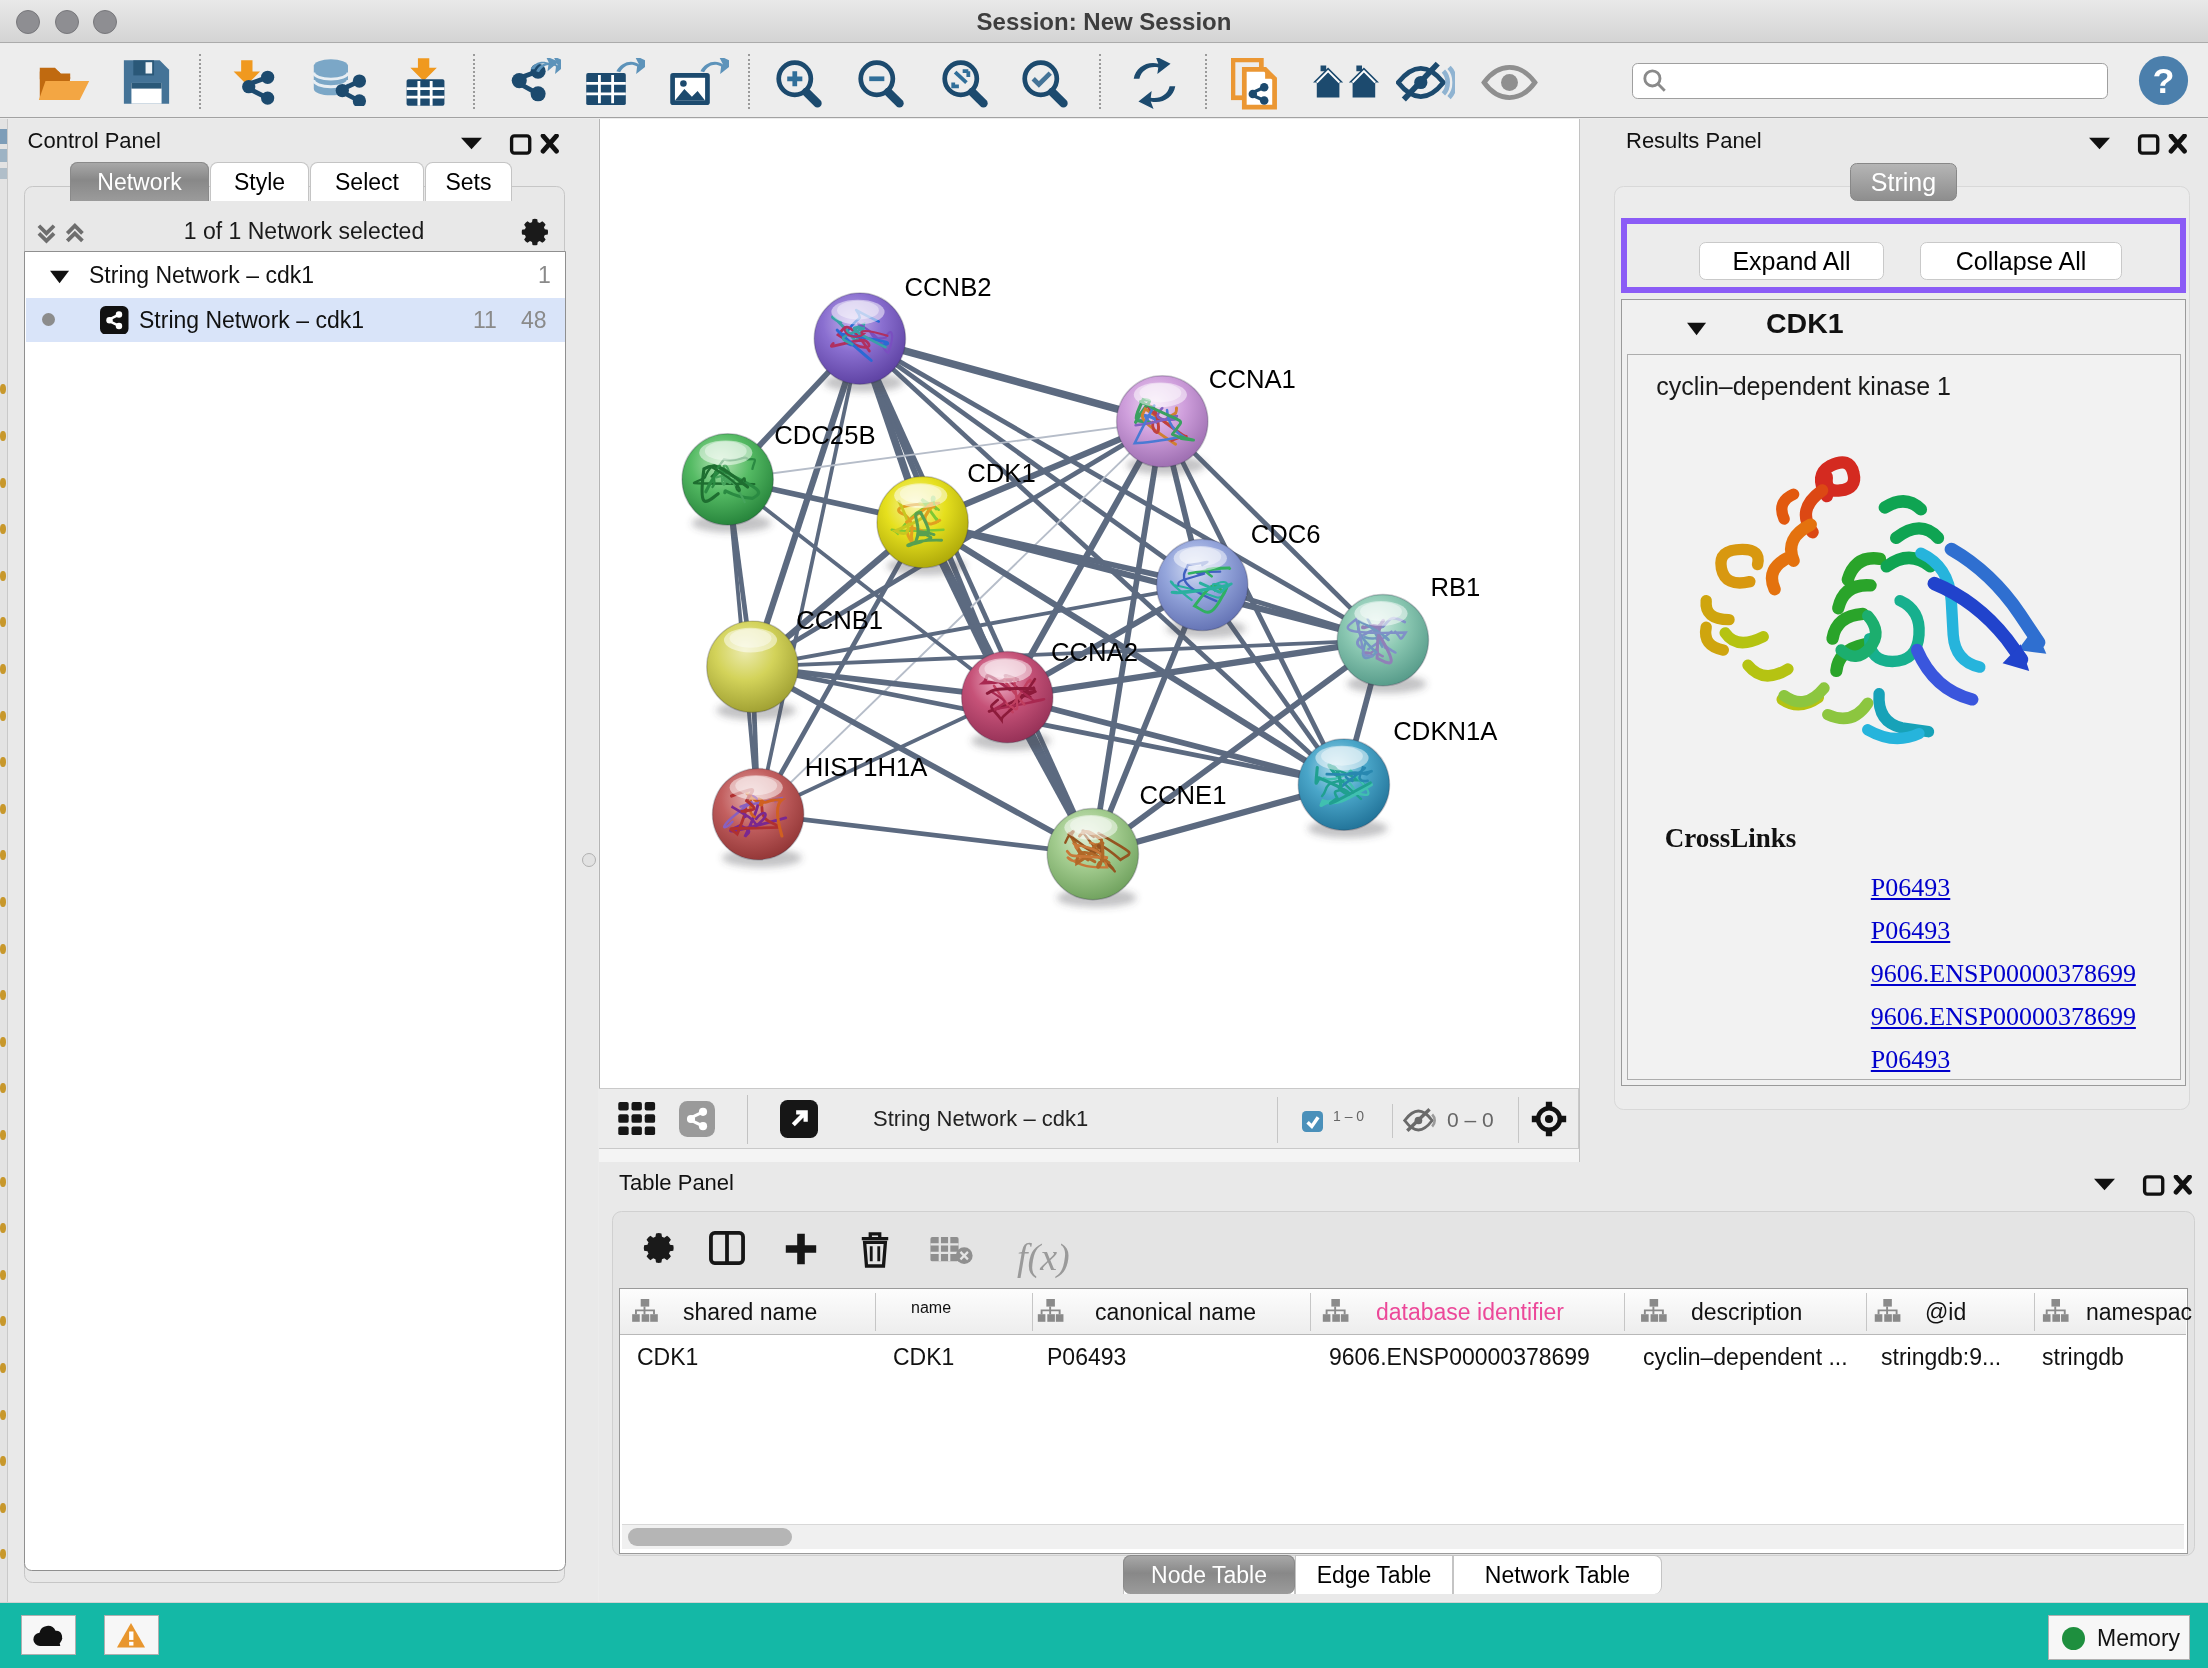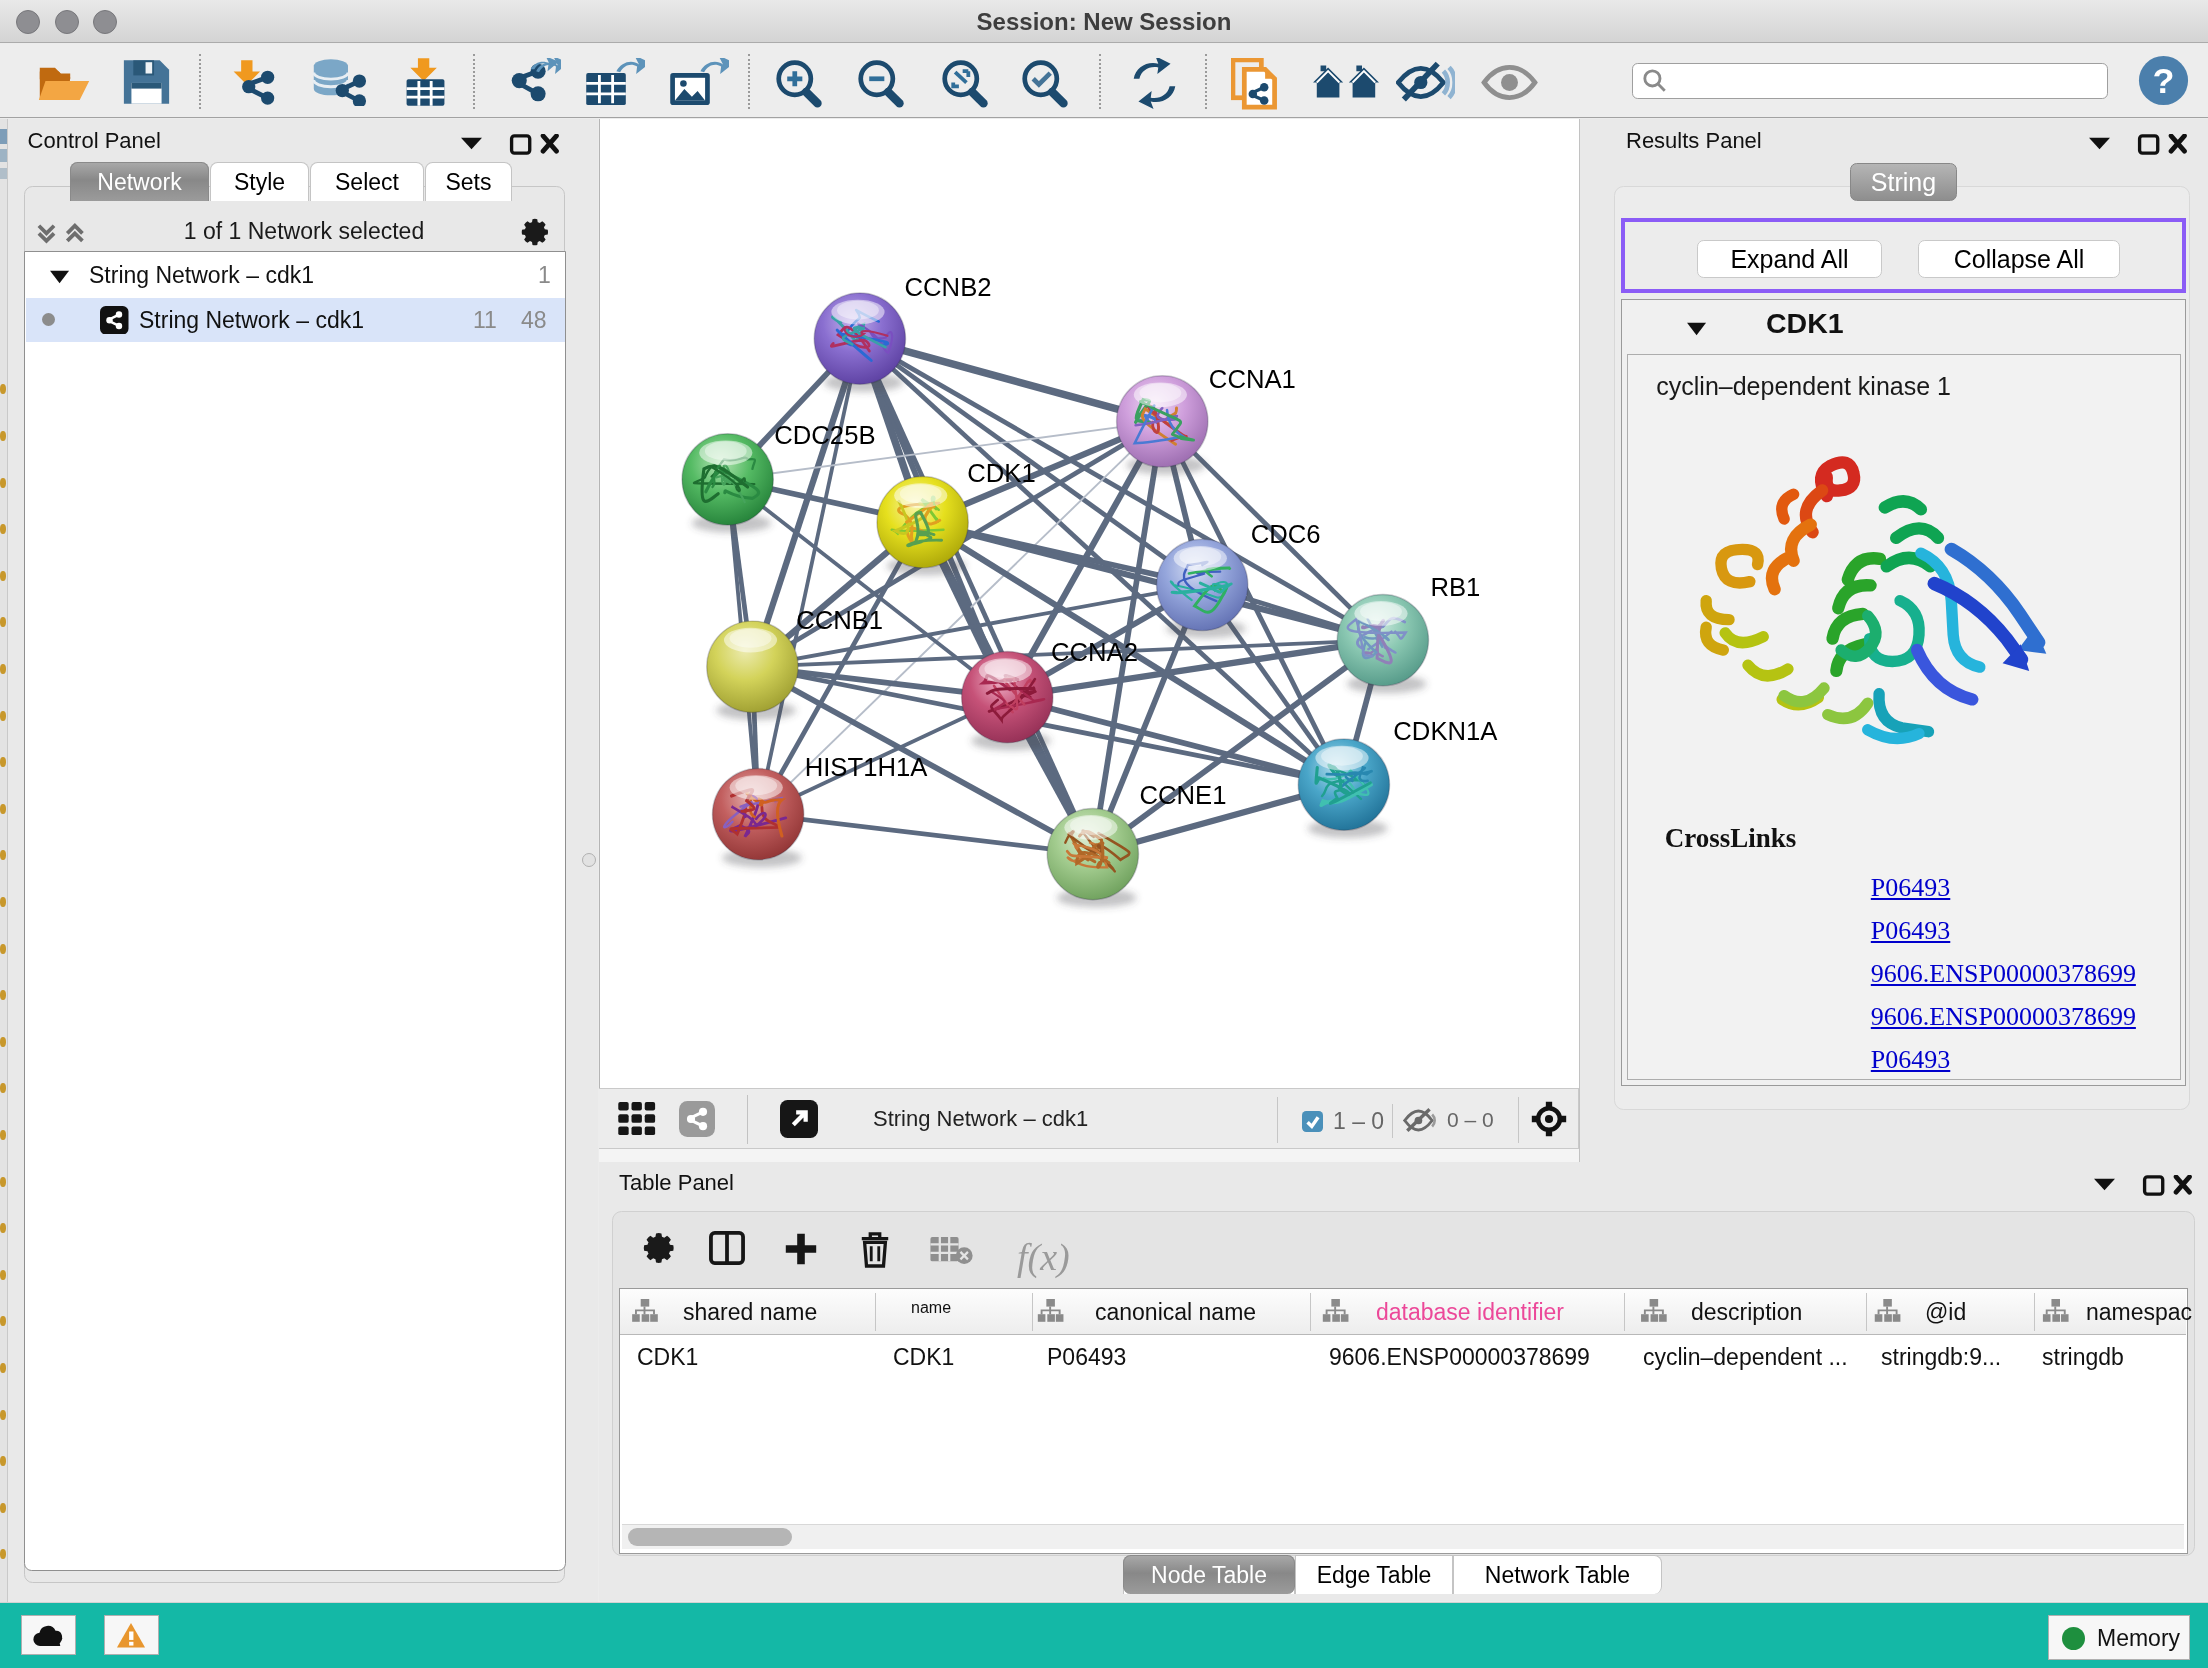--- a/index.html
+++ b/index.html
@@ -576,21 +576,21 @@
   <svg class="abs" style="left:181px;top:11.4px;" width="38" height="38" viewBox="0 0 40 40">
       <rect width="40" height="40" rx="8" fill="#161616"></rect>
       <path d="M14 26 L26 14 M17 13 h10 v10" stroke="#fff" stroke-width="4.5" fill="none"></path>
     </svg>
   <div class="abs" style="left:274px;top:17px;font-size:22px;color:#222;">String Network – cdk1</div>
   <div class="abs" style="left:678px;top:7.6px;height:46px;border-left:1px solid #c6c6c6;"></div>
   <svg class="abs" style="left:703px;top:22px;" width="21" height="21" viewBox="0 0 30 30">
       <rect width="30" height="30" rx="6" fill="#4a90ba"></rect>
       <path d="M8 16 l6 6 9 -13" stroke="#fff" stroke-width="5" fill="none"></path>
     </svg>
-  <div class="abs" style="left:734px;top:19px;font-size:23px;color:#666;">1 – 0</div>
+  <div class="abs" style="left:734px;top:19px;font-size:14px;color:#666;">1 – 0</div>
   <div class="abs" style="left:793px;top:15px;height:34px;border-left:1px solid #c6c6c6;"></div>
   <svg class="abs" style="left:804px;top:18px;" width="36" height="27" viewBox="0 0 42 30">
       <path d="M2 15 c6 -8 11 -11 16 -11 s10 3 16 11 c-6 8 -11 11 -16 11 s-10 -3 -16 -11z" fill="none" stroke="#6a6a6a" stroke-width="3.4"></path>
       <circle cx="18" cy="15" r="4.5" fill="#6a6a6a"></circle>
       <path d="M5 27 L31 2" stroke="#6a6a6a" stroke-width="4"></path>
       <path d="M34 8 c4 4 4 10 0 14" stroke="#9a9a9a" stroke-width="3" fill="none"></path>
     </svg>
   <div class="abs" style="left:848px;top:19px;font-size:21px;color:#666;">0 – 0</div>
   <div class="abs" style="left:919px;top:7.6px;height:46px;border-left:1px solid #c6c6c6;"></div>
   <svg class="abs" style="left:931px;top:11.4px;" width="38" height="38" viewBox="0 0 42 42">
@@ -604,21 +604,21 @@
 <div class="abs" style="left:599px;top:1149px;width:980px;height:13.3px;background:#f4f4f4;"></div>
 <div id="resultsdock" class="abs dock" style="left:1579px;top:119px;width:630px;height:1043px;border-left:1px solid #c2c2c2;">
   <div class="dtitle abs" style="left:46px;top:8.6px;">Results Panel</div>
   <svg class="abs" style="left:509px;top:15px;" width="105" height="21" viewBox="0 0 110 22">
     <path d="M0 4 L22 4 L11 16 z" fill="#111"></path>
     <rect x="53" y="2" width="19" height="18" rx="3" fill="none" stroke="#111" stroke-width="3.5"></rect>
     <path d="M86 2 L100 18 M100 2 L86 18" stroke="#111" stroke-width="5" stroke-linecap="round"></path>
   </svg>
   <div class="abs" style="left:34px;top:67px;width:576px;height:924px;background:#ececec;border:1px solid #d8d8d8;border-radius:9.5px;"></div>
   <div class="abs" style="left:270px;top:44px;width:107px;height:38px;border-radius:6.7px;background:linear-gradient(#b5b5b5,#8e8e8e);border:1px solid #888;color:#fff;font-size:25px;text-align:center;line-height:36px;">String</div>
-  <div class="abs" style="left:41px;top:99px;width:565px;height:75px;background:#ececec;border:4px solid #8b5cf6;">
+  <div class="abs" style="left:41px;top:99px;width:565px;height:75px;background:#ececec;border:6px solid #8b5cf6;">
     <div class="btn abs" style="left:72px;top:18px;width:185px;height:38px;font-size:25px;text-align:center;line-height:36px;">Expand All</div>
     <div class="btn abs" style="left:293px;top:18px;width:202px;height:38px;font-size:25px;text-align:center;line-height:36px;">Collapse All</div>
   </div>
   <div class="abs" style="left:41px;top:180px;width:565px;height:787px;background:#f0f0f0;border:1px solid #9a9a9a;">
     <svg class="abs" style="left:63px;top:20px;" width="25" height="19" viewBox="0 0 26 20">
         <path d="M2 3 h20 l-10 13z" fill="#111"></path>
       </svg>
     <div class="abs" style="left:144px;top:6.7px;font-size:28.5px;font-weight:bold;color:#111;">CDK1</div>
     <div class="abs" style="left:4.8px;top:54px;width:554px;height:726px;background:#f2f2f2;border:1px solid #adadad;">
       <div class="abs" style="left:28.5px;top:17px;font-size:25px;color:#1a1a1a;">cyclin–dependent kinase 1</div>

